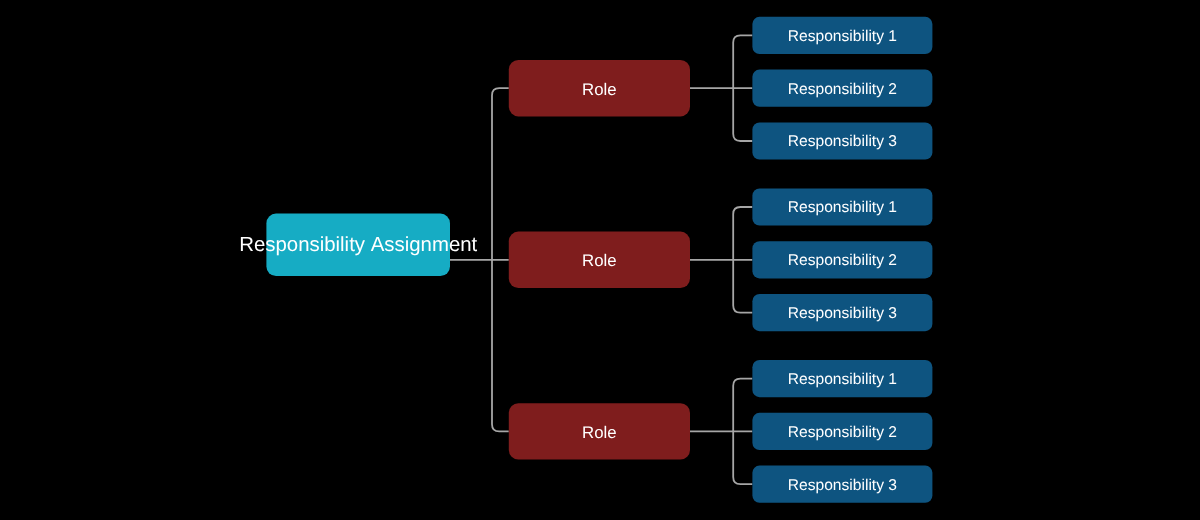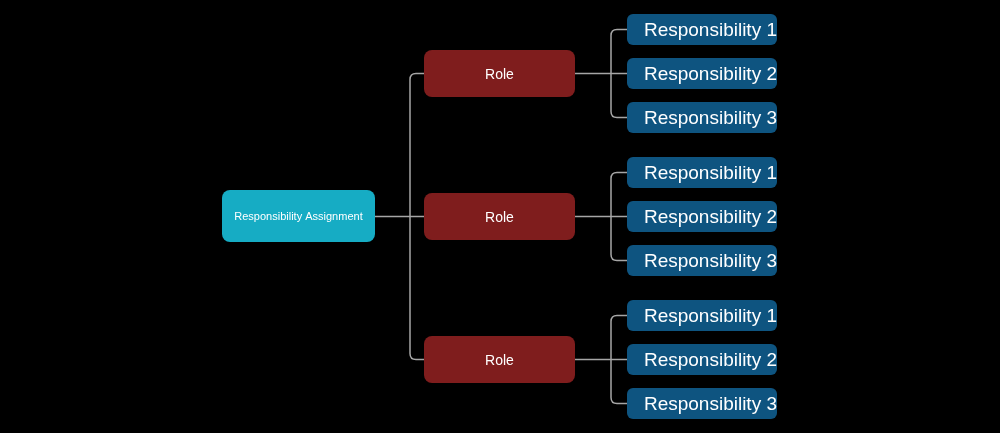--- a/index.html
+++ b/index.html
@@ -26,48 +26,47 @@
     position: absolute;
     display: flex;
     align-items: center;
     justify-content: center;
     text-align: center;
     color: #FFFFFF;
     box-sizing: border-box;
   }
   .node-root {
     left: 222px;
-    top: 190px;
+    top: 178px;
     width: 153px;
     height: 52px;
     background: #16ACC4;
     border-radius: 8px;
-    font-size: 11px;
+    font-size: 17px;
     line-height: 1.3;
     padding: 2px 10px;
   }
   .node-role {
     left: 424px;
     width: 151px;
     height: 47px;
     background: #7f1d1d;
     border-radius: 8px;
     font-size: 14px;
   }
   .role-0 { top: 50px; }
   .role-1 { top: 193px; }
   .role-2 { top: 336px; }
   .node-resp {
     left: 627px;
     width: 150px;
     height: 31px;
     background: #0E5480;
     border-radius: 6px;
-    font-size: 19px;
-    justify-content: flex-end;
+    font-size: 13px;
   }
   .r-0-0 { top: 14px; }
   .r-0-1 { top: 58px; }
   .r-0-2 { top: 102px; }
   .r-1-0 { top: 157px; }
   .r-1-1 { top: 201px; }
   .r-1-2 { top: 245px; }
   .r-2-0 { top: 300px; }
   .r-2-1 { top: 344px; }
   .r-2-2 { top: 388px; }

